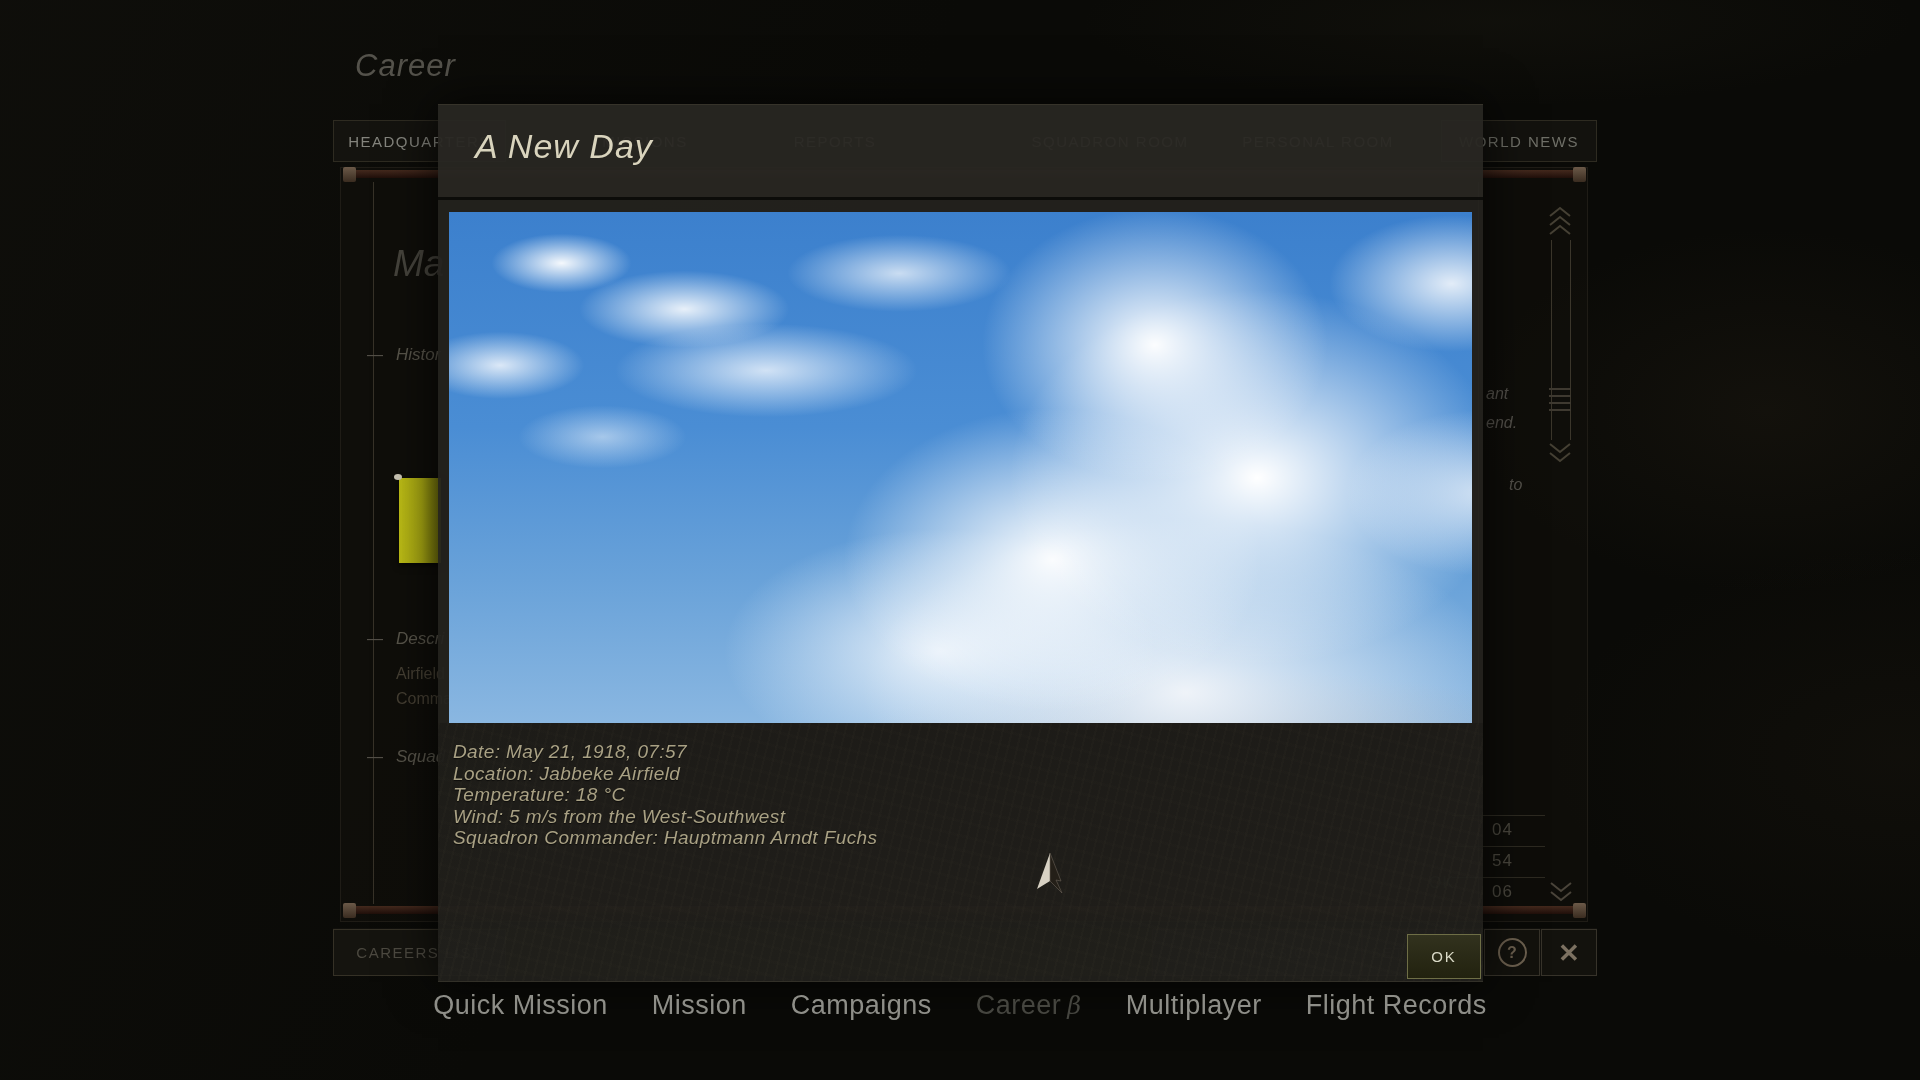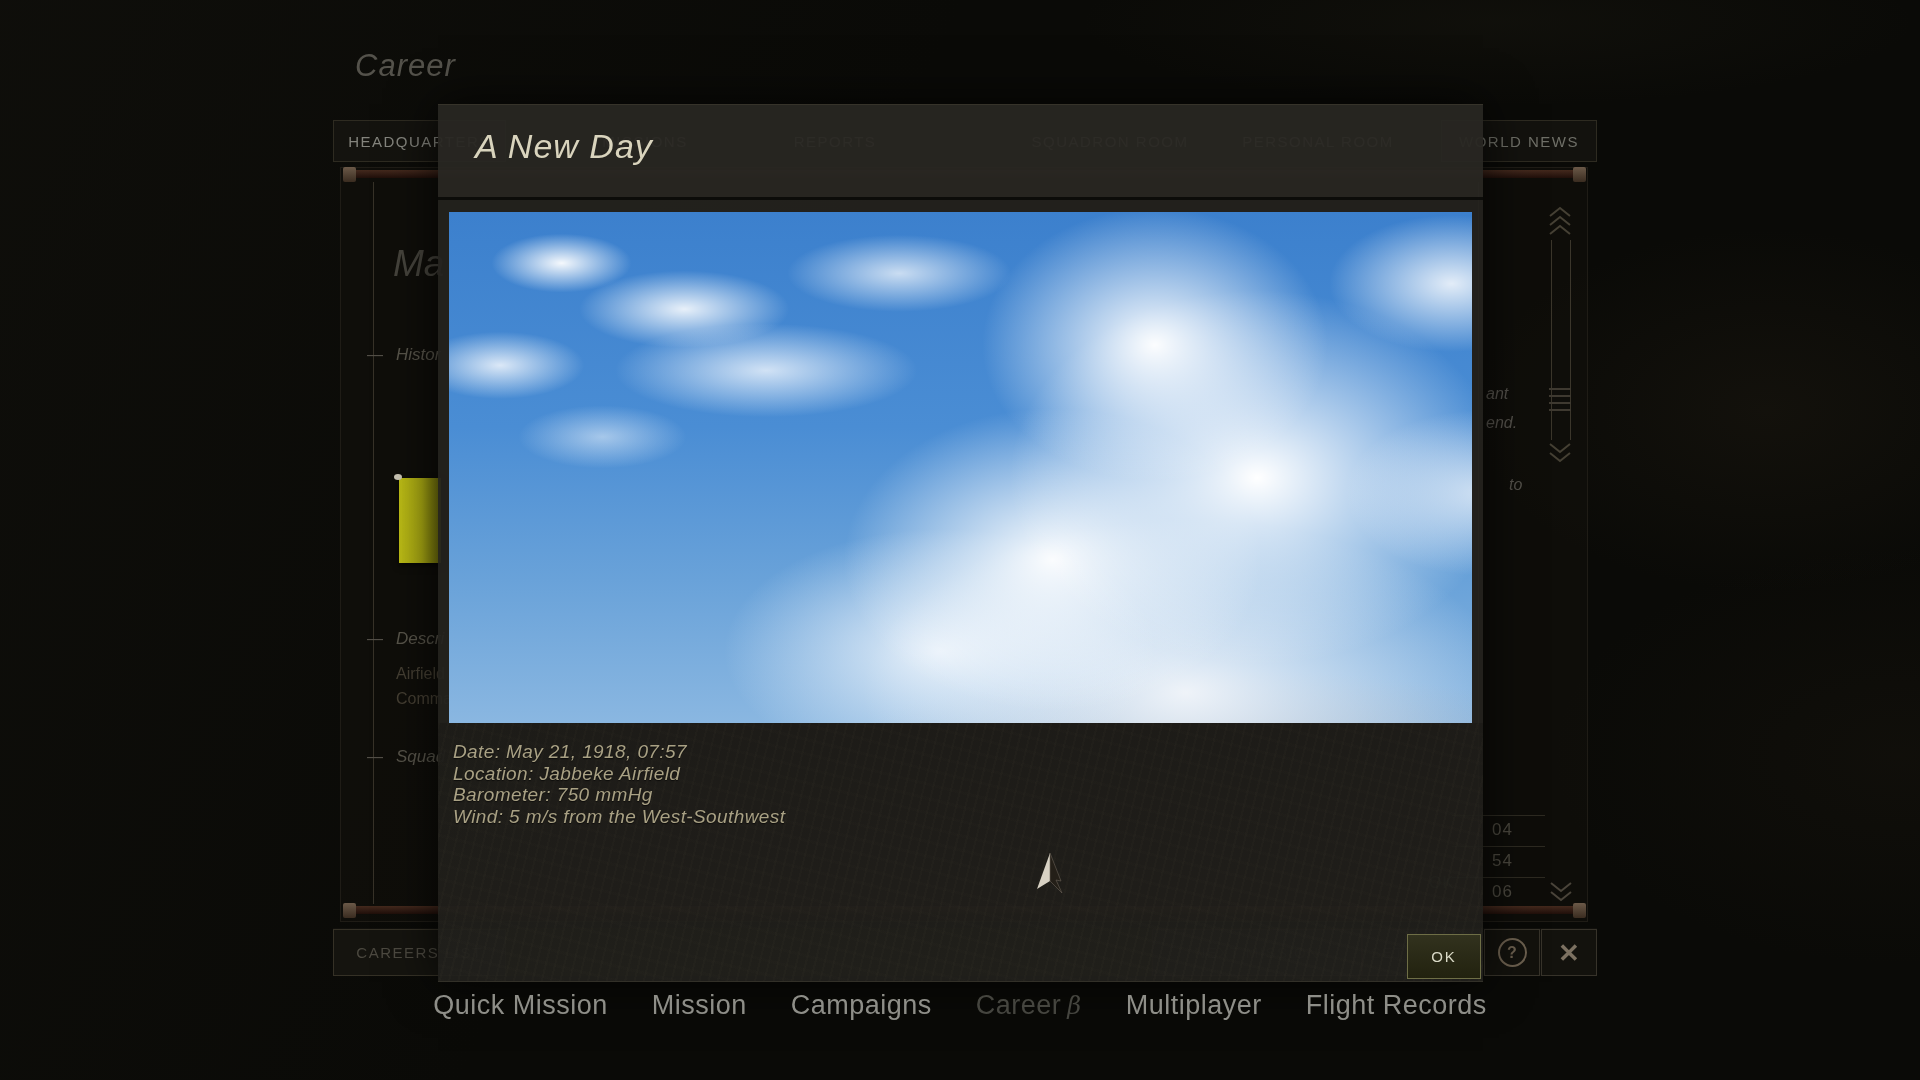--- a/index.html
+++ b/index.html
@@ -205,22 +205,23 @@
   </div>
 
   <div class="abs" id="modal">
     <div id="modal-header"></div>
     <div id="modal-title">A New Day</div>
     <div id="sky"></div>
     <div id="news-texture"></div>
     <div id="briefing">
       <div>Date: May 21, 1918, 07:57</div>
       <div>Location: Jabbeke Airfield</div>
-      <div>Barometer: 750 mmHg</div>
+      <div>Temperature: 18 °C</div>
       <div>Wind: 5 m/s from the West-Southwest</div>
+      <div>Squadron Commander: Hauptmann Arndt Fuchs</div>
     </div>
     <div id="ok-button">OK</div>
   </div>
 
   <div class="abs" id="primary-nav">
     <span class="navitem">Quick Mission</span>
     <span class="navitem">Mission</span>
     <span class="navitem">Campaigns</span>
     <span class="navitem active"><span>Career</span><span class="beta">β</span></span>
     <span class="navitem">Multiplayer</span>

